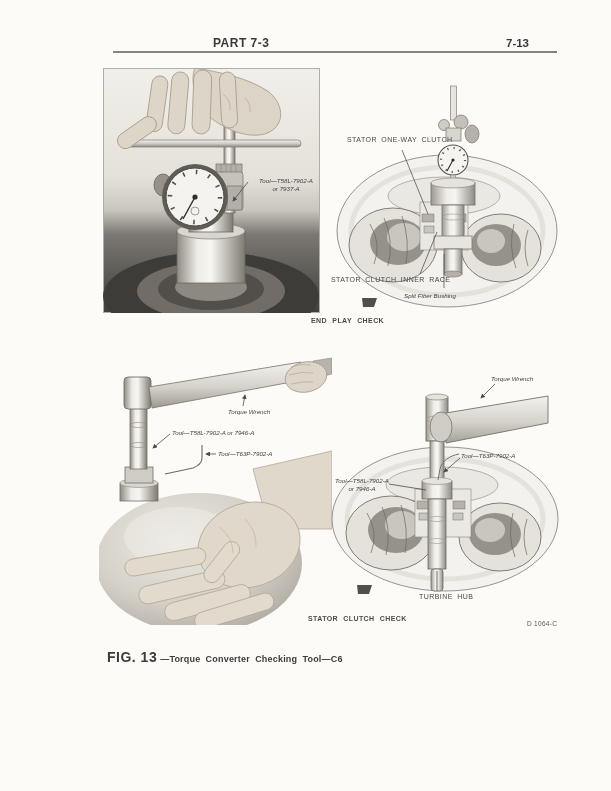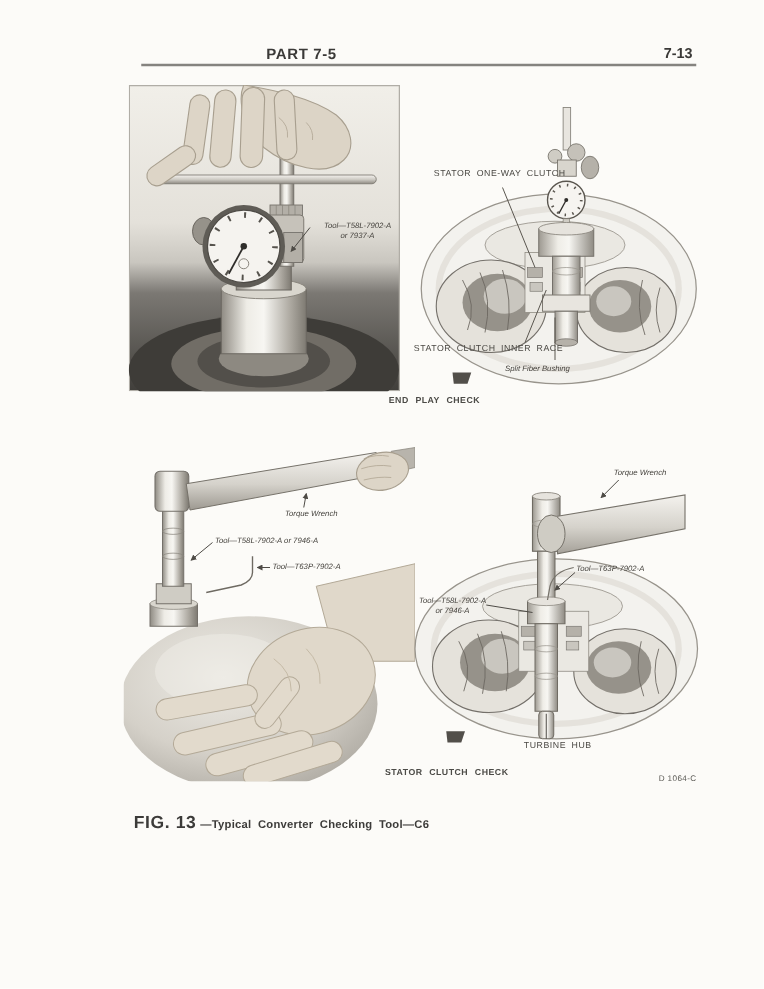--- a/index.html
+++ b/index.html
@@ -5,21 +5,21 @@
   * { margin:0; padding:0; box-sizing:border-box; }
   html,body { background:#ffffff; }
   .page {
     position:relative; width:611px; height:791px;
     background:#fcfbf8; overflow:hidden;
     font-family:"Liberation Sans", sans-serif; color:#3f3e3c;
   }
   .hdr-row { position:absolute; left:213px; top:36px; display:flex; align-items:baseline; white-space:nowrap; }
   .hdr-part { font-size:12px; font-weight:bold; letter-spacing:0.5px; color:#3a3937; }
   .hdr-section { font-size:10.5px; font-weight:bold; letter-spacing:1px; margin-left:6px; color:#464542; }
-  .page-num { position:absolute; left:531px; top:37px; font-size:11.5px; font-weight:bold; color:#3a3937; }
+  .page-num { position:absolute; left:506px; top:37px; font-size:11.5px; font-weight:bold; color:#3a3937; }
   .hdr-rule { position:absolute; left:113px; top:51px; width:444px; height:2px; background:#85837f; }
 
   .art { position:absolute; }
 
   .lbl {
     position:absolute; white-space:nowrap;
     font-style:italic; font-size:6.2px; line-height:1.35;
     color:#45423d;
   }
   .lbl-caps {
@@ -37,21 +37,21 @@
   .fig-cap { position:absolute; left:107px; top:649px; display:flex; align-items:baseline; white-space:nowrap; color:#3c3b39; }
   .fig-cap .fig { font-size:14px; font-weight:bold; letter-spacing:0.5px; }
   .fig-cap .ttl { font-size:9px; font-weight:bold; word-spacing:2.5px; letter-spacing:0.2px; margin-left:3px; }
 </style>
 </head>
 <body>
 
 <div class="page">
 
   <div class="hdr-row">
-    <span class="hdr-part">PART 7-5</span>
+    <span class="hdr-part">PART 7-3</span>
   </div>
   <div class="page-num">7-13</div>
   <div class="hdr-rule"></div>
 
   <svg class="art" style="left:103px; top:68px;" width="217" height="245" viewBox="0 0 217 245">
     <defs>
       <linearGradient id="p1bg" x1="0" y1="0" x2="0" y2="1">
         <stop offset="0" stop-color="#f1efe9"></stop>
           <stop offset="0.45" stop-color="#e4e1da"></stop>
         <stop offset="0.58" stop-color="#c9c6bf"></stop>
@@ -314,16 +314,16 @@
     <div>Tool—T58L-7902-A</div>
     <div>or 7946-A</div>
   </div>
   <div class="lbl-caps" style="left:419px; top:593px;">TURBINE HUB</div>
 
   <div class="caption" style="left:308px; top:615px;">STATOR CLUTCH CHECK</div>
   <div class="drawing-no" style="left:527px; top:620px;">D 1064-C</div>
 
   <div class="fig-cap">
     <span class="fig">FIG. 13</span>
-    <span class="ttl">—Typical Converter Checking Tool—C6</span>
+    <span class="ttl">—Torque Converter Checking Tool—C6</span>
   </div>
 
 </div>
 
 </body></html>

